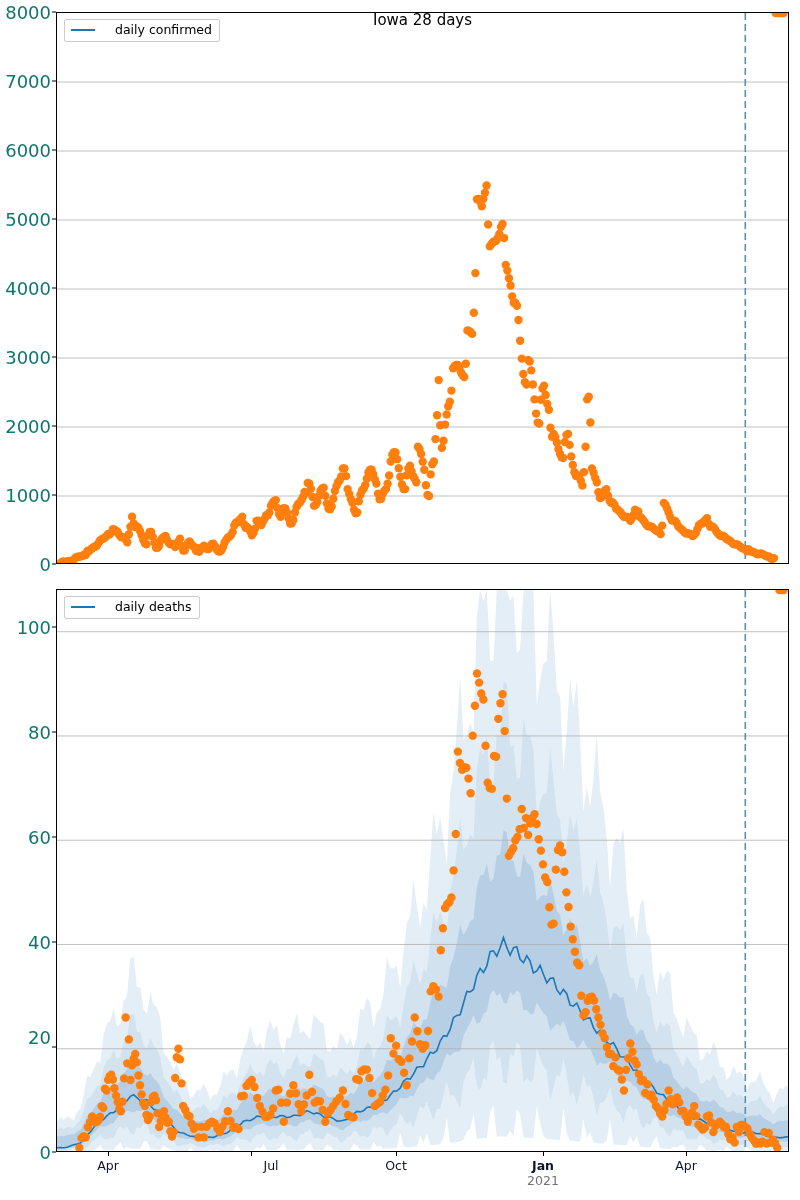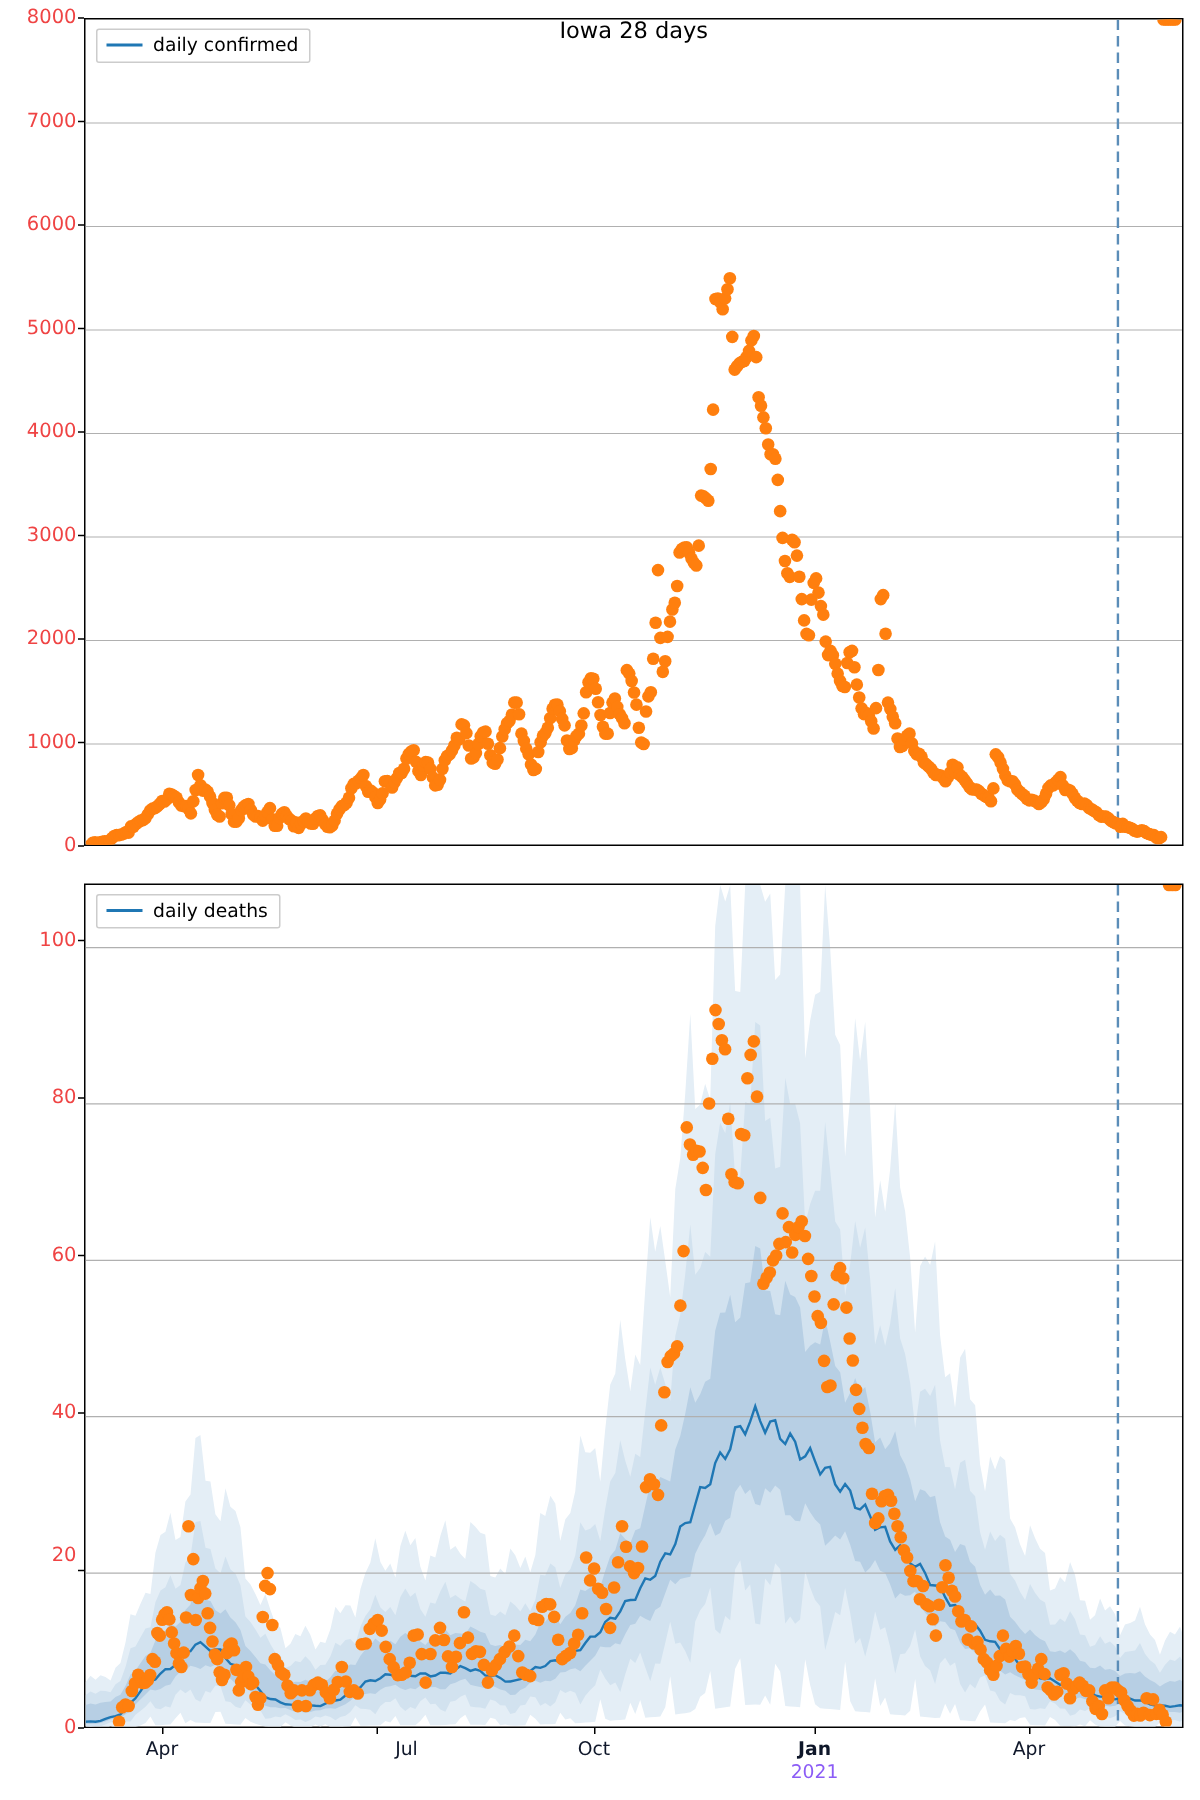--- a/index.html
+++ b/index.html
@@ -50,42 +50,42 @@
   .legend {
     position: absolute;
     left: 8px;
     top: 7px;
     background: #ffffff;
     border: 1px solid #cccccc;
     border-radius: 2px;
     padding: 4px 7px 4px 6px;
     display: flex;
     align-items: center;
-    gap: 7px;
+    gap: 20px;
     font-size: 12.5px;
     line-height: 1;
     box-shadow: none;
   }
   .legend-swatch {
     display: inline-block;
     width: 24px;
     height: 2px;
     background: #1f77b4;
   }
   .legend-label {
     color: #000000;
     font-size: 12.5px;
   }
   .ytick {
     position: absolute;
     right: 100%;
     transform: translateY(-50%);
     padding-right: 5px;
-    font-size: 13px;
-    color: #ef4444;
+    font-size: 18px;
+    color: #0f766e;
     white-space: nowrap;
   }
   .ytickmark {
     position: absolute;
     right: 100%;
     width: 4px;
     height: 1px;
     background: #000000;
     transform: translateY(-0.5px);
   }
@@ -104,21 +104,21 @@
     height: 4px;
     width: 1px;
     background: #000000;
   }
   .xtick-sub {
     position: absolute;
     top: 100%;
     transform: translateX(-50%);
     padding-top: 21px;
     font-size: 12.5px;
-    color: #8b5cf6;
+    color: #737373;
     white-space: nowrap;
   }
 </style>
 </head>
 <body>
 
 <div id="figure">
 
   <div class="panel" style="left:56px; top:12px; width:733px; height:552px;">
     <div class="plot-frame">

